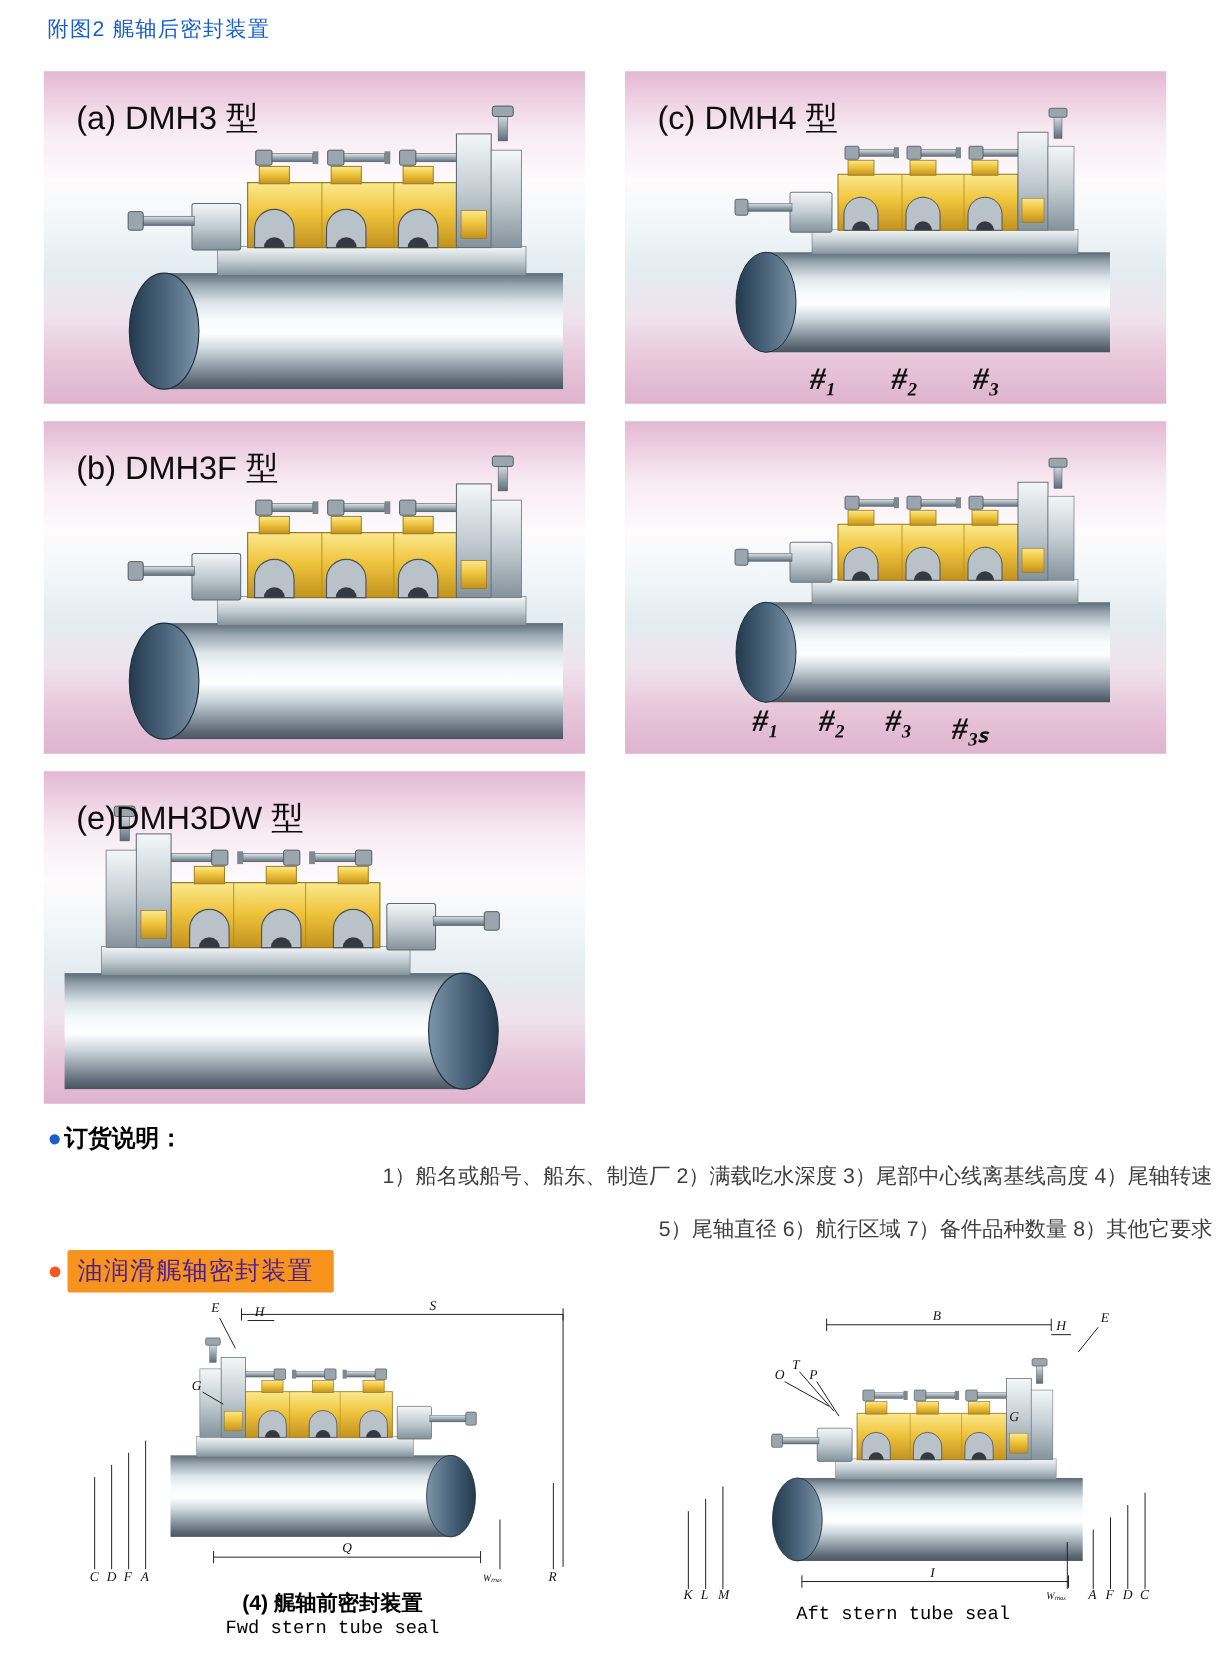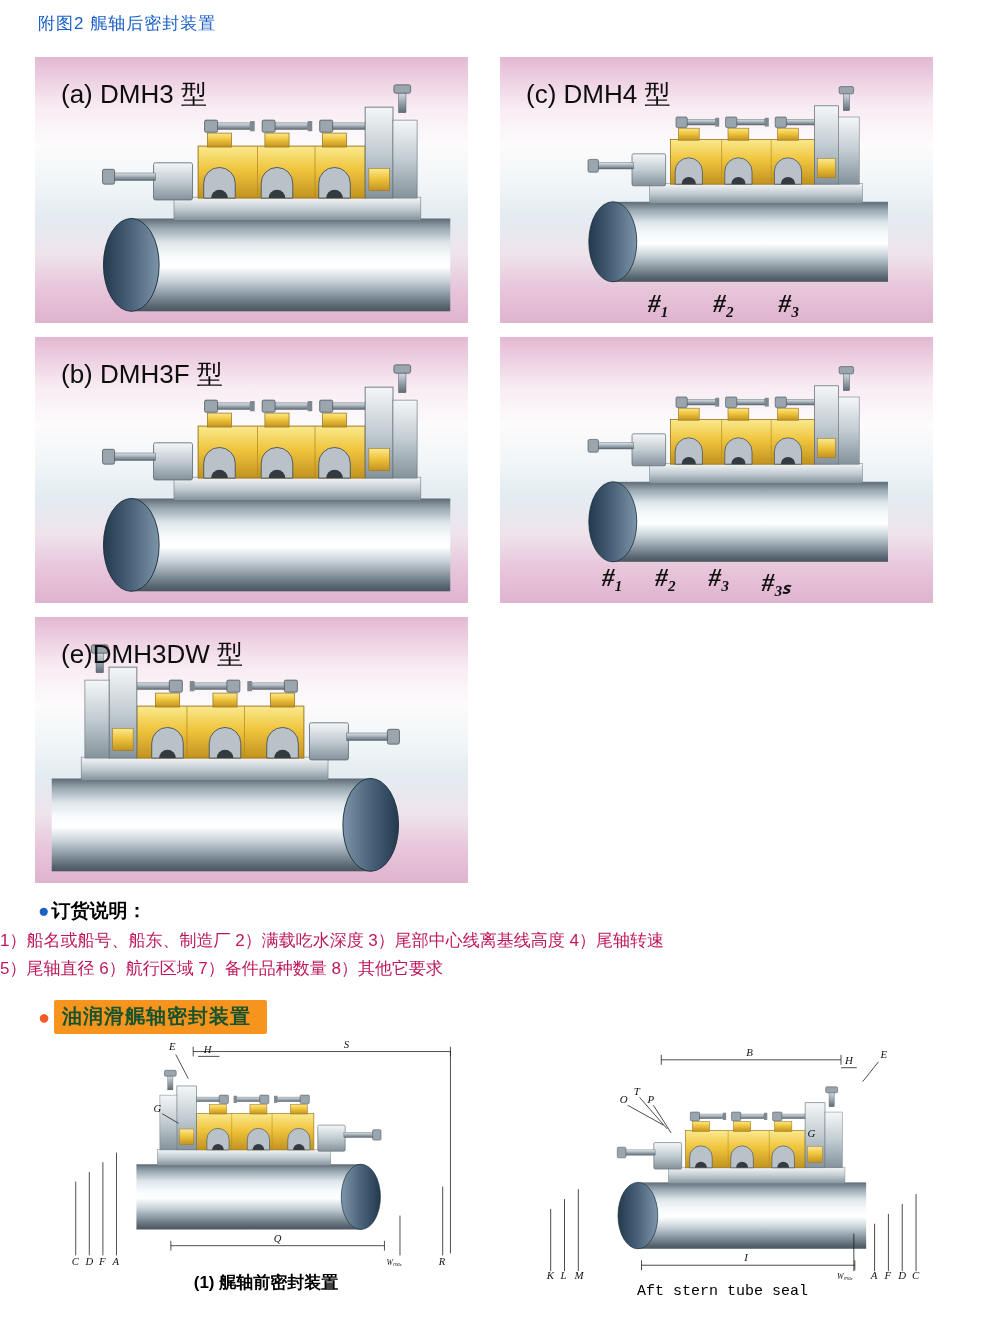--- a/index.html
+++ b/index.html
@@ -15,26 +15,26 @@
   .panel-label{position:absolute;top:20px;left:26px;font-size:26px;font-weight:normal;color:#0d0d0d}
   .illo{position:absolute;left:8px;bottom:8px;width:416px;height:232px}
   .panel.with-marks .illo{bottom:38px;height:200px}
   .marks{position:absolute;bottom:5px;display:flex;color:#101010;
     font-family:"Liberation Serif",serif;font-style:italic;font-weight:bold;font-size:25px}
   .marks-c{left:148px;gap:44px}
   .marks-d{left:102px;gap:32px}
   .ordering{position:absolute;left:0;top:898px;width:970px;height:88px}
   .ordering-head{position:absolute;left:38px;top:0;font-size:19px;font-weight:bold;color:#000}
   .ordering-head .bullet{color:#1a5fc8;margin-right:2px}
-  .ordering-line{position:absolute;width:100%;text-align:left;font-size:17px;color:#be185d}
+  .ordering-line{position:absolute;width:100%;text-align:right;font-size:17px;color:#404040}
   .line1{top:31px}
-  .line2{top:59px}
+  .line2{top:74px}
   .oil-head{position:absolute;left:38px;top:1000px;display:flex;align-items:center}
   .oil-head .bullet{color:#f15a22;font-size:20px;margin-right:4px}
-  .oil-strip{background:#f7941d;color:#14532d;font-weight:bold;font-size:20px;
+  .oil-strip{background:#f7941d;color:#4c1d95;font-weight:normal;font-size:20px;
     padding:3px 16px 4px 8px;border-radius:2px;letter-spacing:1px}
   .fig{position:absolute}
   .fig svg{display:block}
   .fig1{left:62px;top:1036px;width:408px}
   .fig2{left:515px;top:1046px;width:415px}
   .fig1 svg{width:408px;height:233px}
   .fig2 svg{width:415px;height:237px}
   .caption-zh{text-align:center;font-size:17px;font-weight:bold;color:#000;margin-top:2px}
   .caption-en{text-align:center;font-size:15px;font-family:"Liberation Mono",monospace;color:#000}
   .dim line{stroke:#1c1c1c;stroke-width:0.8}
@@ -216,21 +216,22 @@
     <text class="lbl" x="290" y="12">S</text>
     <text class="lbl" x="94" y="78">G</text>
     <text class="lbl" x="218" y="212">Q</text>
     <text class="lbl" x="10" y="236">C</text>
     <text class="lbl" x="24" y="236">D</text>
     <text class="lbl" x="38" y="236">F</text>
     <text class="lbl" x="52" y="236">A</text>
     <text class="lbl lbl-s" x="334" y="236">Wₘₐₓ</text>
     <text class="lbl" x="388" y="236">R</text>
   </svg>
-  <div class="caption-zh">(1) 艉轴前密封装置</div>
+  <div class="caption-zh">(4) 艉轴前密封装置</div>
+  <div class="caption-en">Fwd stern tube seal</div>
 </div>
 
 <div class="fig fig2">
   <svg viewBox="0 0 420 240">
     <g transform="translate(64,40) scale(0.7)">
         <use href="#sealIllo"></use>
       </g>
     <g class="dim" fill="none">
       <line x1="148" y1="14" x2="330" y2="14"></line>
       <line x1="148" y1="9" x2="148" y2="19"></line>

